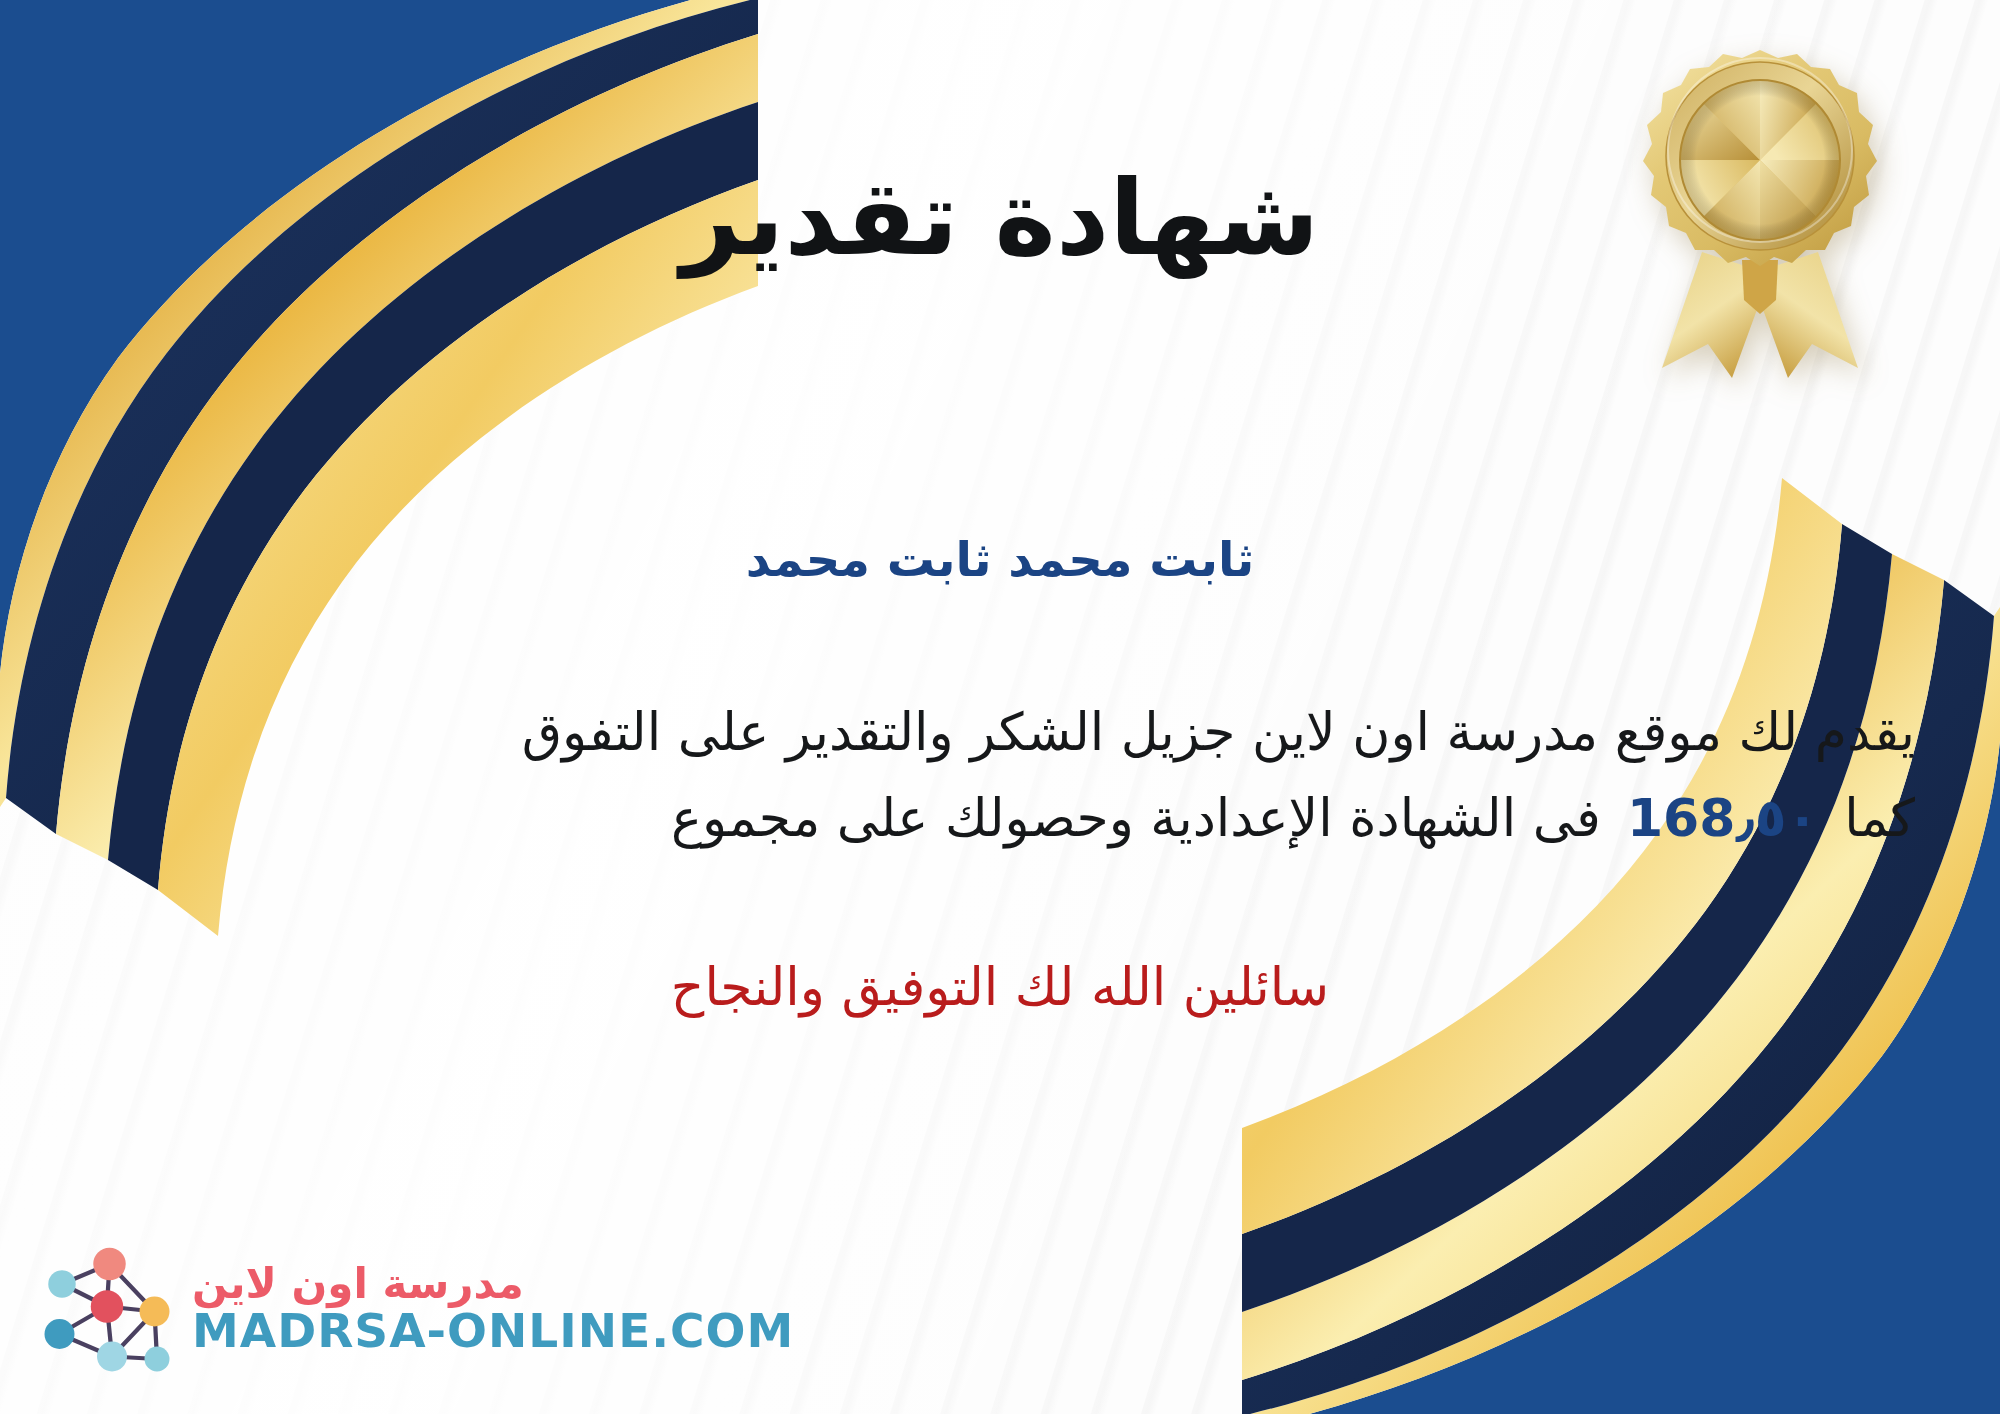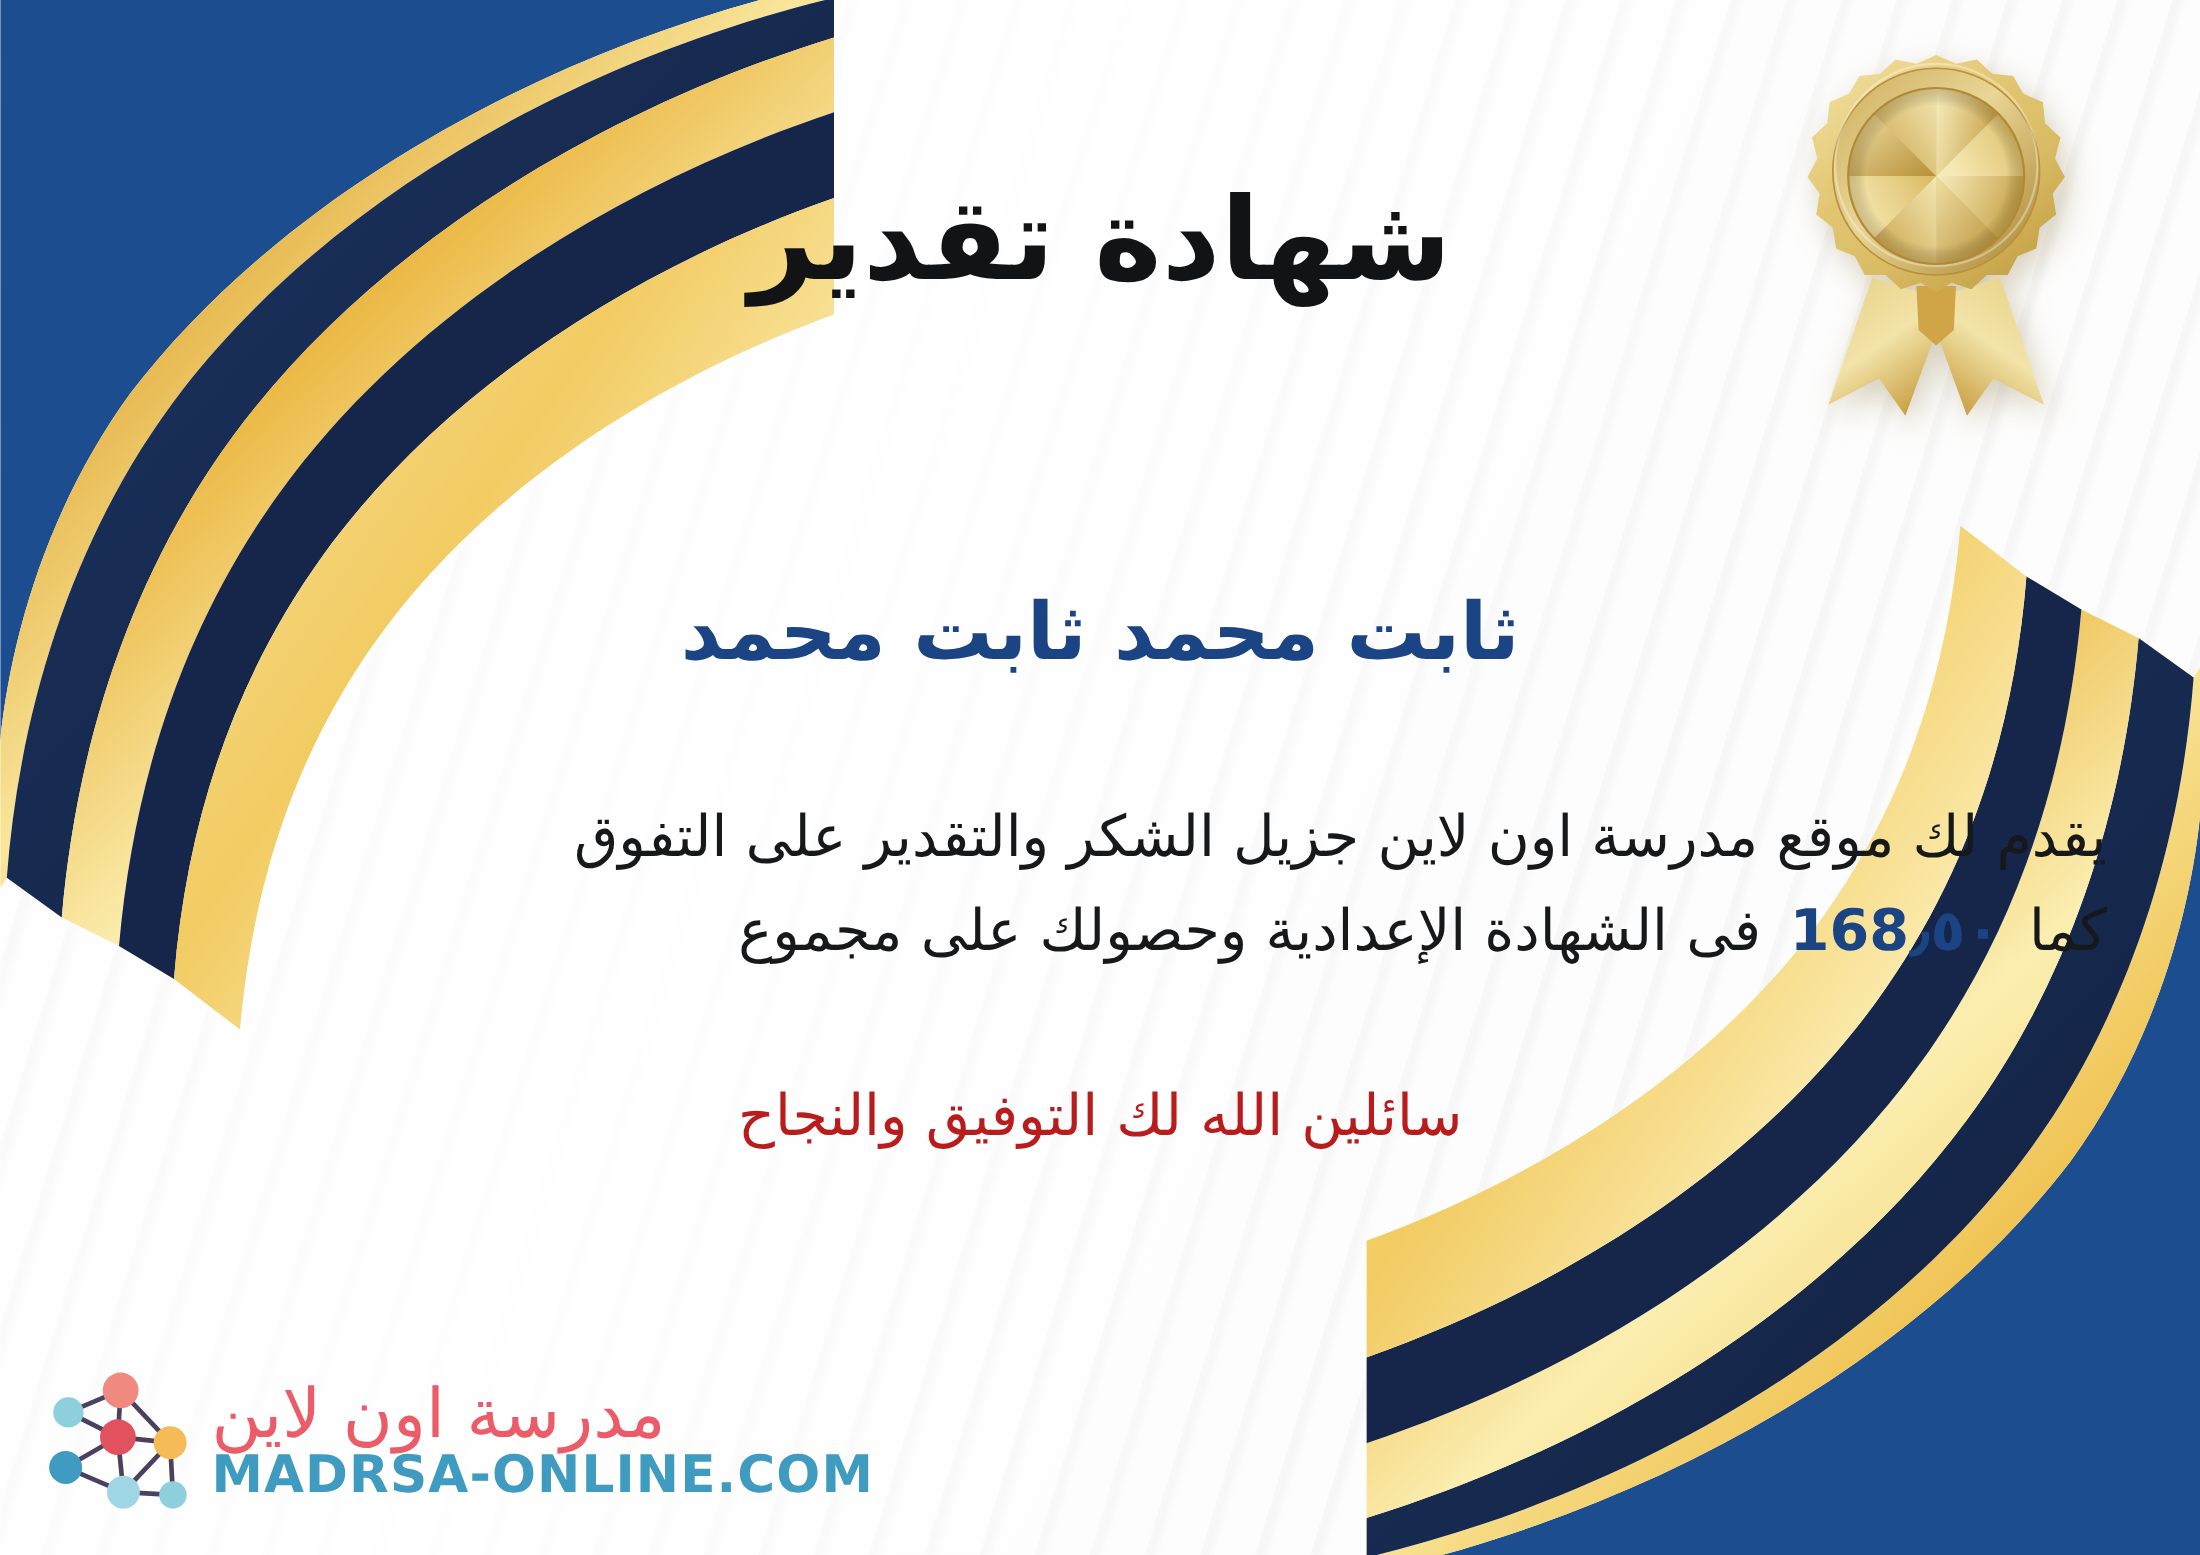--- a/index.html
+++ b/index.html
@@ -69,21 +69,21 @@
   .cert-title{
     font-size:104px;
     font-weight:700;
     color:#111315;
     letter-spacing:1px;
     line-height:1.12;
     margin-top:40px;
   }
 
   .recipient-name{
-    font-size:72px;
+    font-size:48px;
     font-weight:700;
     color:#1b4484;
     line-height:1.2;
     margin-top:255px;
   }
 
   .body-block{
     margin-top:100px;
     width:1830px;
     font-size:52px;
@@ -110,21 +110,21 @@
   .brand{
     position:absolute;
     left:32px; bottom:30px;
     z-index:7;
     display:flex; align-items:center;
     flex-direction:row-reverse;
     gap:10px;
   }
   .brand-text{ display:flex; flex-direction:column; align-items:flex-end; }
   .brand-ar{
-    font-size:62px; font-weight:400; color:#ec5b68;
+    font-size:42px; font-weight:700; color:#ec5b68;
     line-height:1.02; letter-spacing:0px;
   }
   .brand-url{
     font-size:47px; font-weight:700; color:#3f9bbf;
     line-height:1.05; letter-spacing:1px; direction:ltr;
     font-family:"DejaVu Sans", "Liberation Sans", sans-serif;
   }
   .brand-mark{ width:150px; height:150px; flex:0 0 150px; }
 </style>
 </head>

